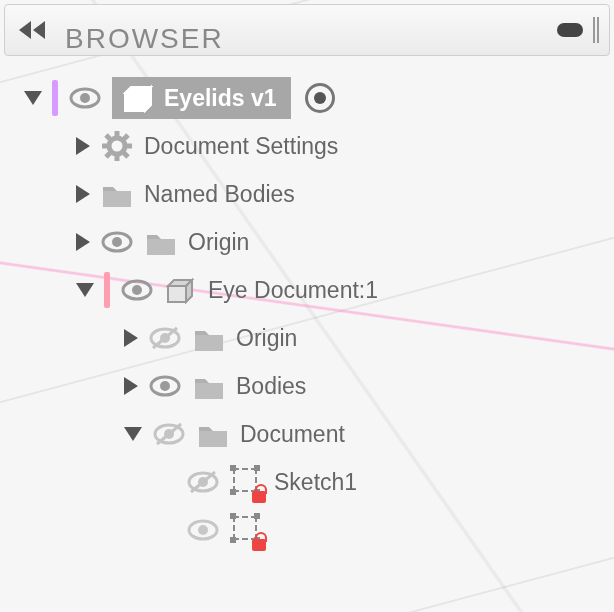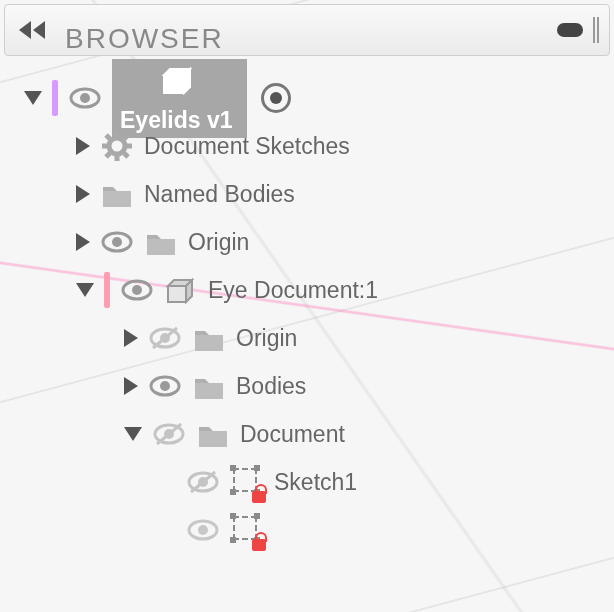--- a/index.html
+++ b/index.html
@@ -73,21 +73,21 @@
   .selbar {
     width: 6px; height: 36px; border-radius: 2px; background: transparent;
   }
   .selbar.purple { background: #d79bff; }
   .selbar.pink { background: #ff9db3; }
   .label { white-space: nowrap; }
 
   .chip {
     display: inline-flex; align-items: center; gap: 10px;
     background: #a7a7a7; color: #fff; font-weight: 600;
-    padding: 4px 14px 4px 8px; border-radius: 0; flex-direction: column;
+    padding: 4px 14px 4px 8px; border-radius: 0;
   }
   .chip .ico svg { filter: brightness(2); }
   .chipwrap { display:flex; align-items:center; gap:14px; }
 
   .ico { width: 34px; height: 34px; display:inline-flex; align-items:center; justify-content:center; }
   .ico svg { display:block; }
 
   .radiobtn {
     width: 30px; height: 30px; border-radius: 50%;
     border: 3px solid #777; display:flex; align-items:center; justify-content:center;
@@ -200,21 +200,21 @@
   </div>
 
   <div class="row">
     <span class="indent" style="width:42px"></span>
     <span class="toggle closed"></span>
     <span class="ico">
         <svg width="32" height="32">
           <use href="#gear"></use>
         </svg>
       </span>
-    <span class="label">Document Sketches</span>
+    <span class="label">Document Settings</span>
   </div>
 
   <div class="row">
     <span class="indent" style="width:42px"></span>
     <span class="toggle closed"></span>
     <span class="ico">
         <svg width="32" height="30">
           <use href="#folder"></use>
         </svg>
       </span>

